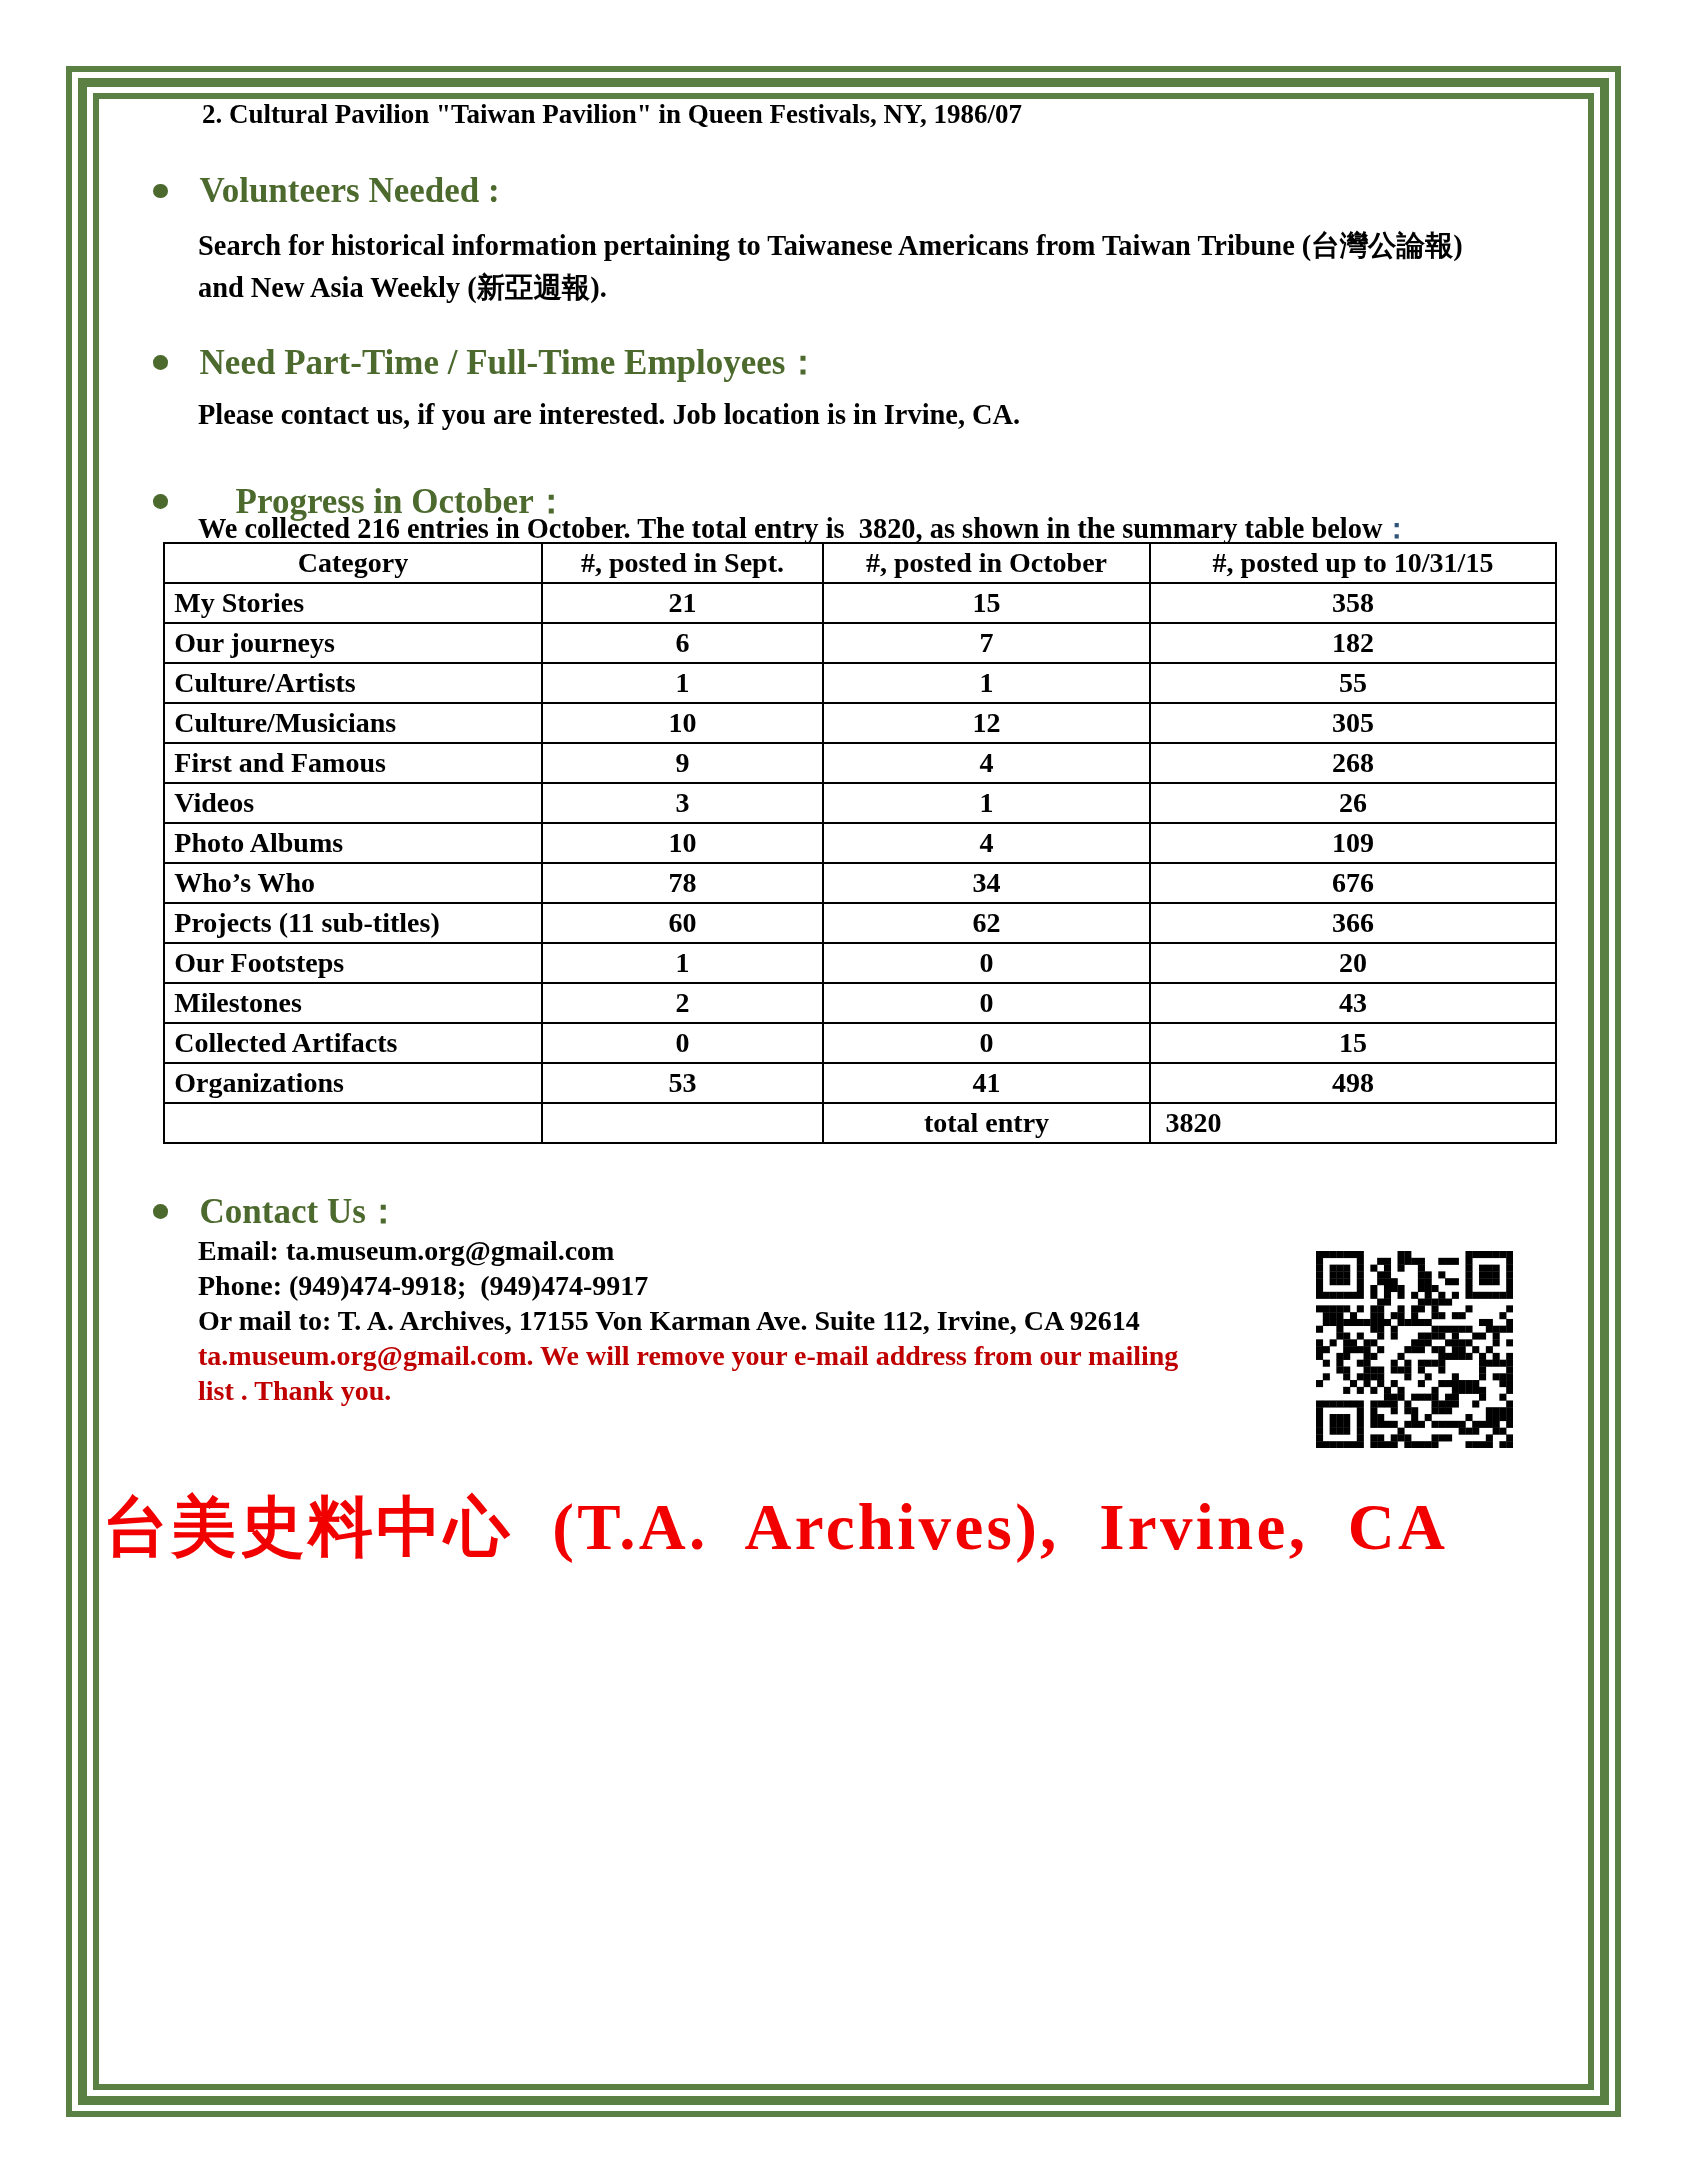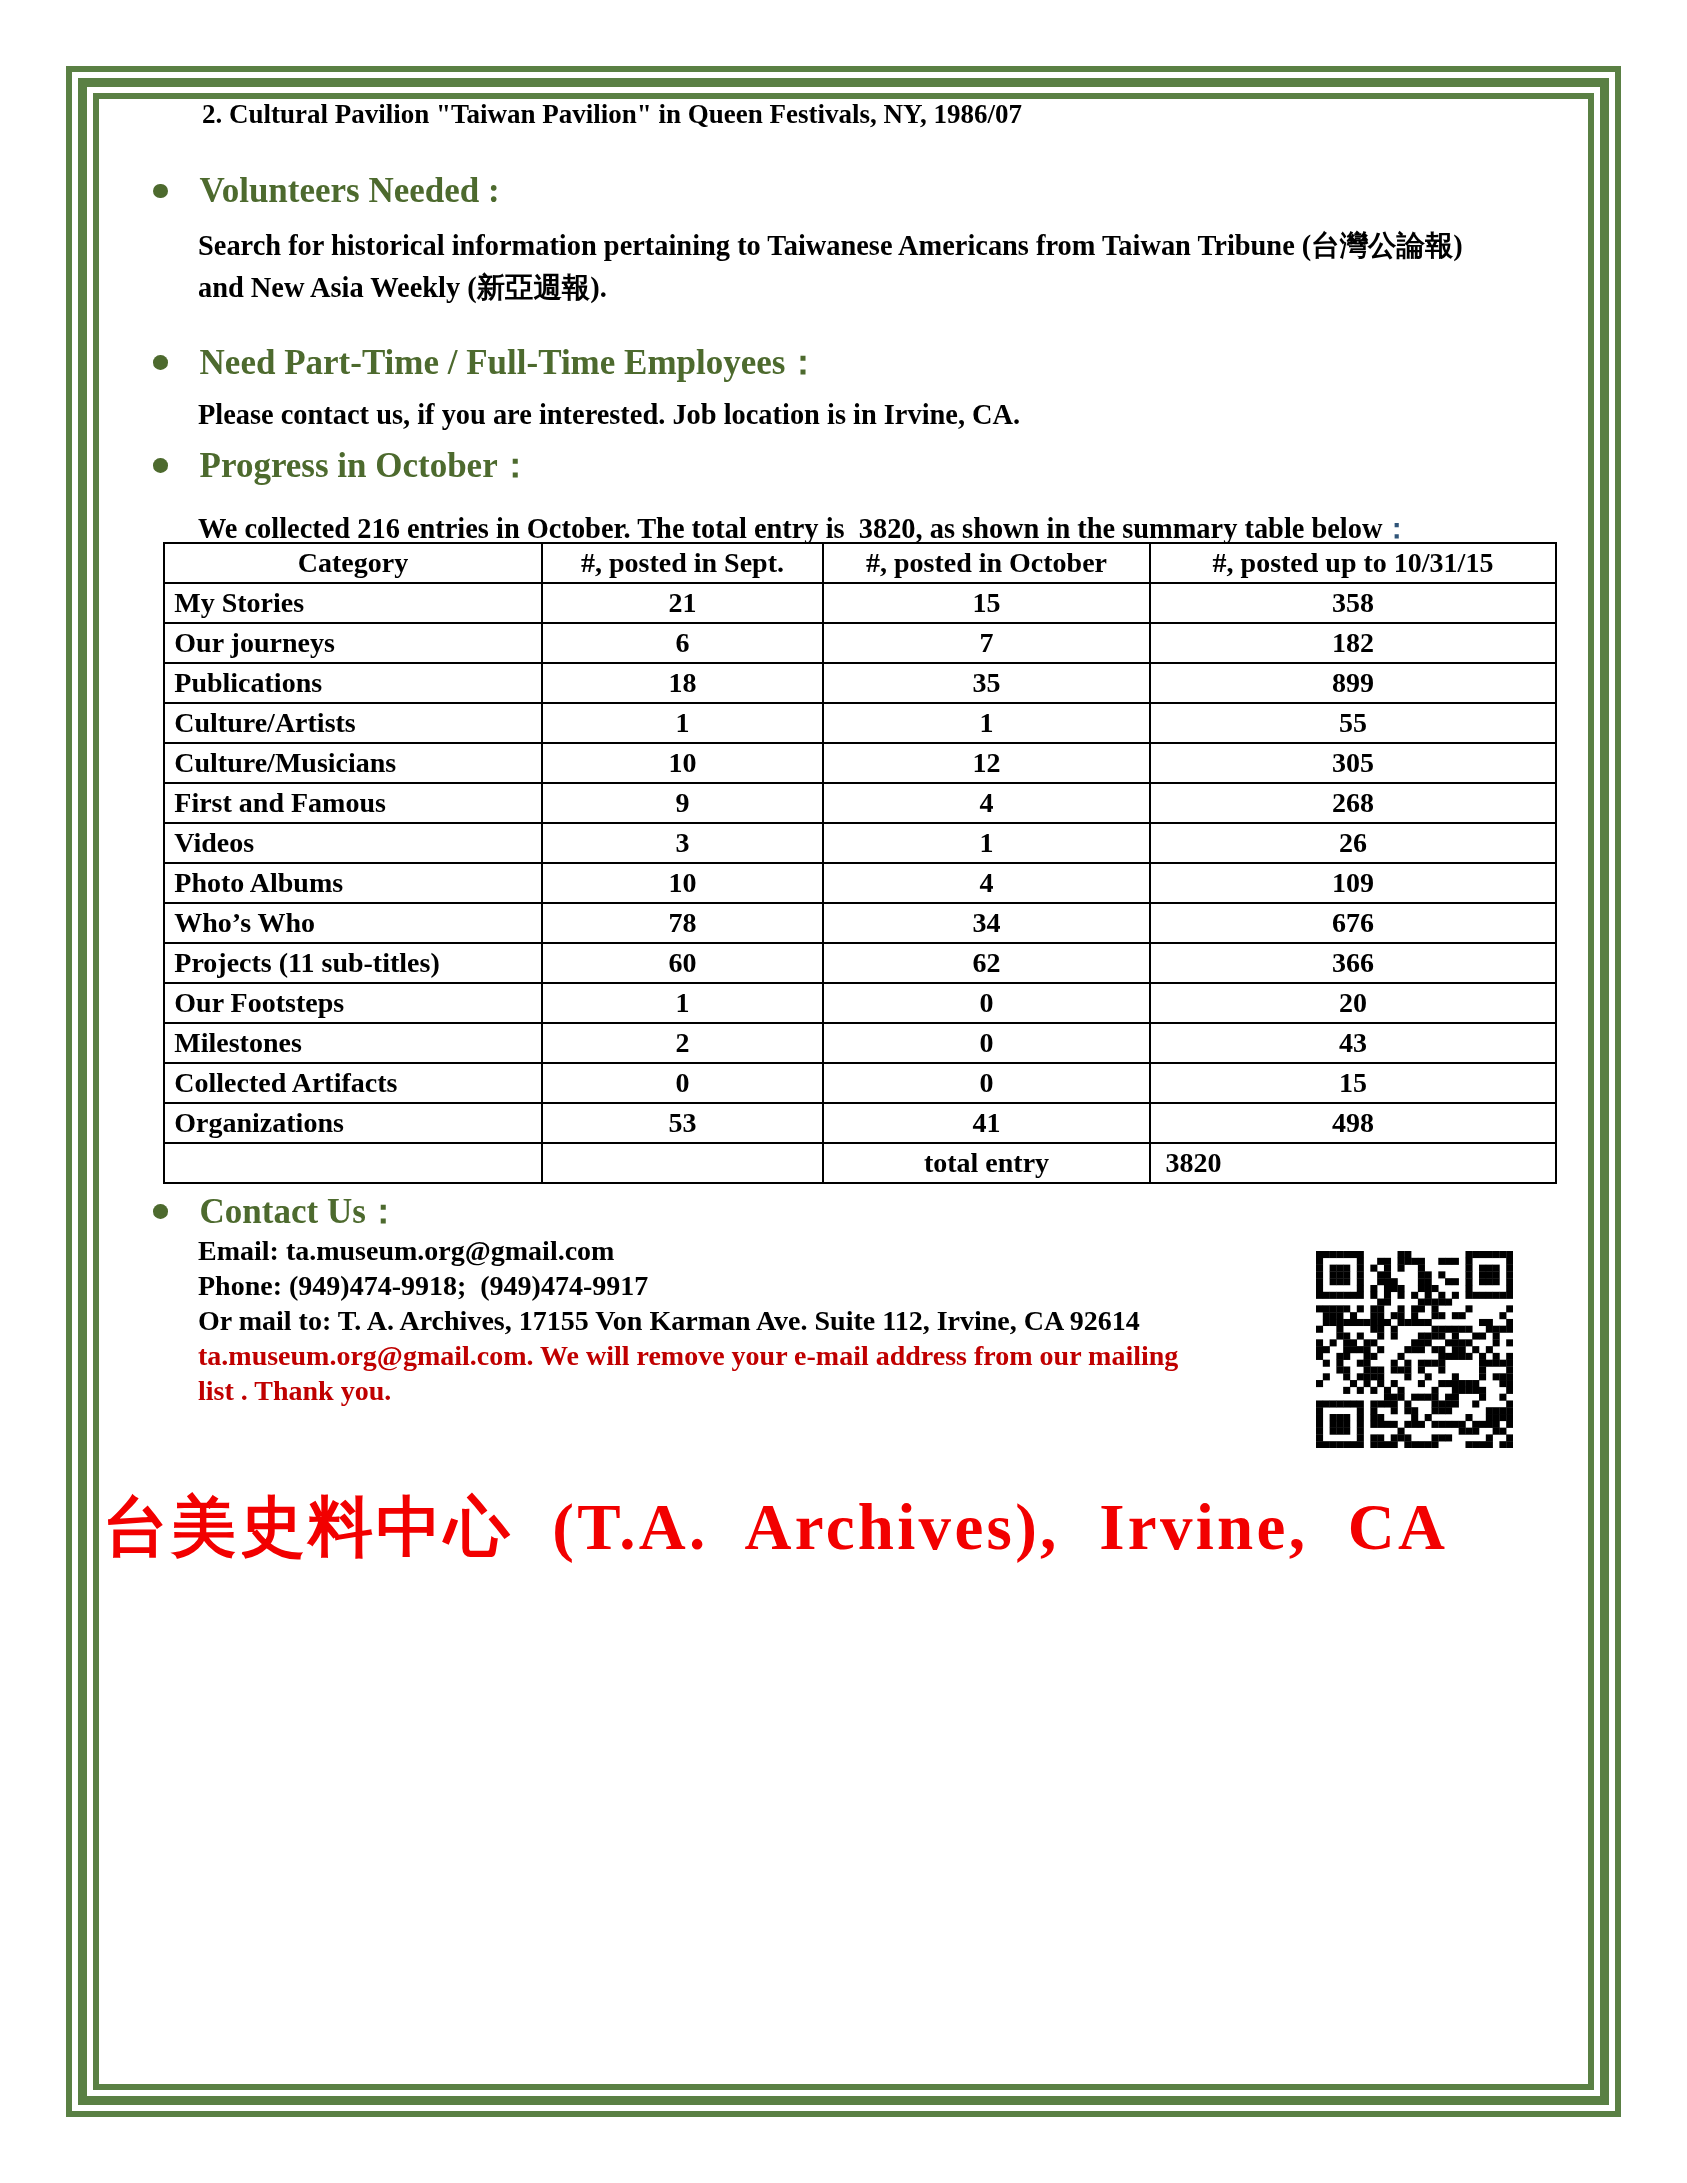--- a/index.html
+++ b/index.html
@@ -84,21 +84,21 @@
 </div>
 
 <div class="abs h-row" style="left:153px;top:339px;">
   <span class="dot"></span>
   <span class="h-text">Need Part-Time / Full-Time Employees：</span>
 </div>
 <div class="abs body-text" style="left:198px;top:394px;width:1383px;">
   <div>Please contact us, if you are interested. Job location is in Irvine, CA.</div>
 </div>
 
-<div class="abs h-row" style="left:153px;top:442px;">
+<div class="abs h-row" style="left:153px;top:478px;gap:36px;">
   <span class="dot"></span>
   <span class="h-text">Progress in October：</span>
 </div>
 <div class="abs body-text keep-space" style="left:198px;top:508px;width:1396px;"><span>We collected 216 entries in October. The total entry is  3820, as shown in the summary table below</span><span class="colon-blue">：</span></div>
 
 <table class="abs summary">
   <colgroup>
     <col style="width:378px">
       <col style="width:281px">
       <col style="width:327px">
@@ -117,26 +117,20 @@
         <td class="cat">My Stories</td>
         <td>21</td>
         <td>15</td>
         <td>358</td>
       </tr>
       <tr>
         <td class="cat">Our journeys</td>
         <td>6</td>
         <td>7</td>
         <td>182</td>
-      </tr>
-      <tr>
-        <td class="cat">Publications</td>
-        <td>18</td>
-        <td>35</td>
-        <td>899</td>
       </tr>
       <tr>
         <td class="cat">Culture/Artists</td>
         <td>1</td>
         <td>1</td>
         <td>55</td>
       </tr>
       <tr>
         <td class="cat">Culture/Musicians</td>
         <td>10</td>

